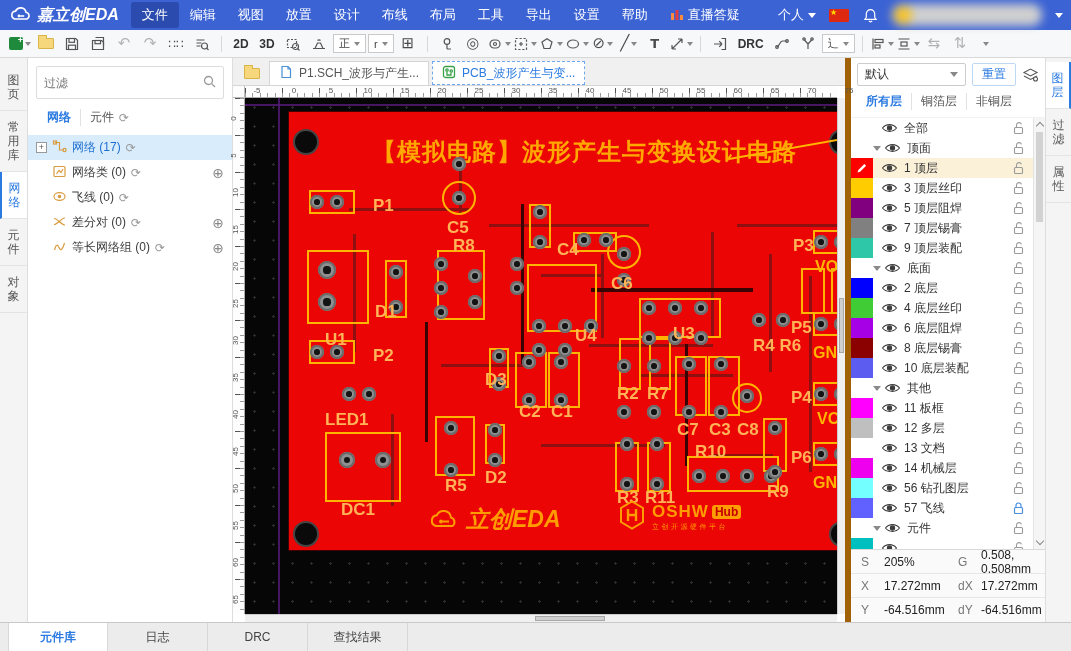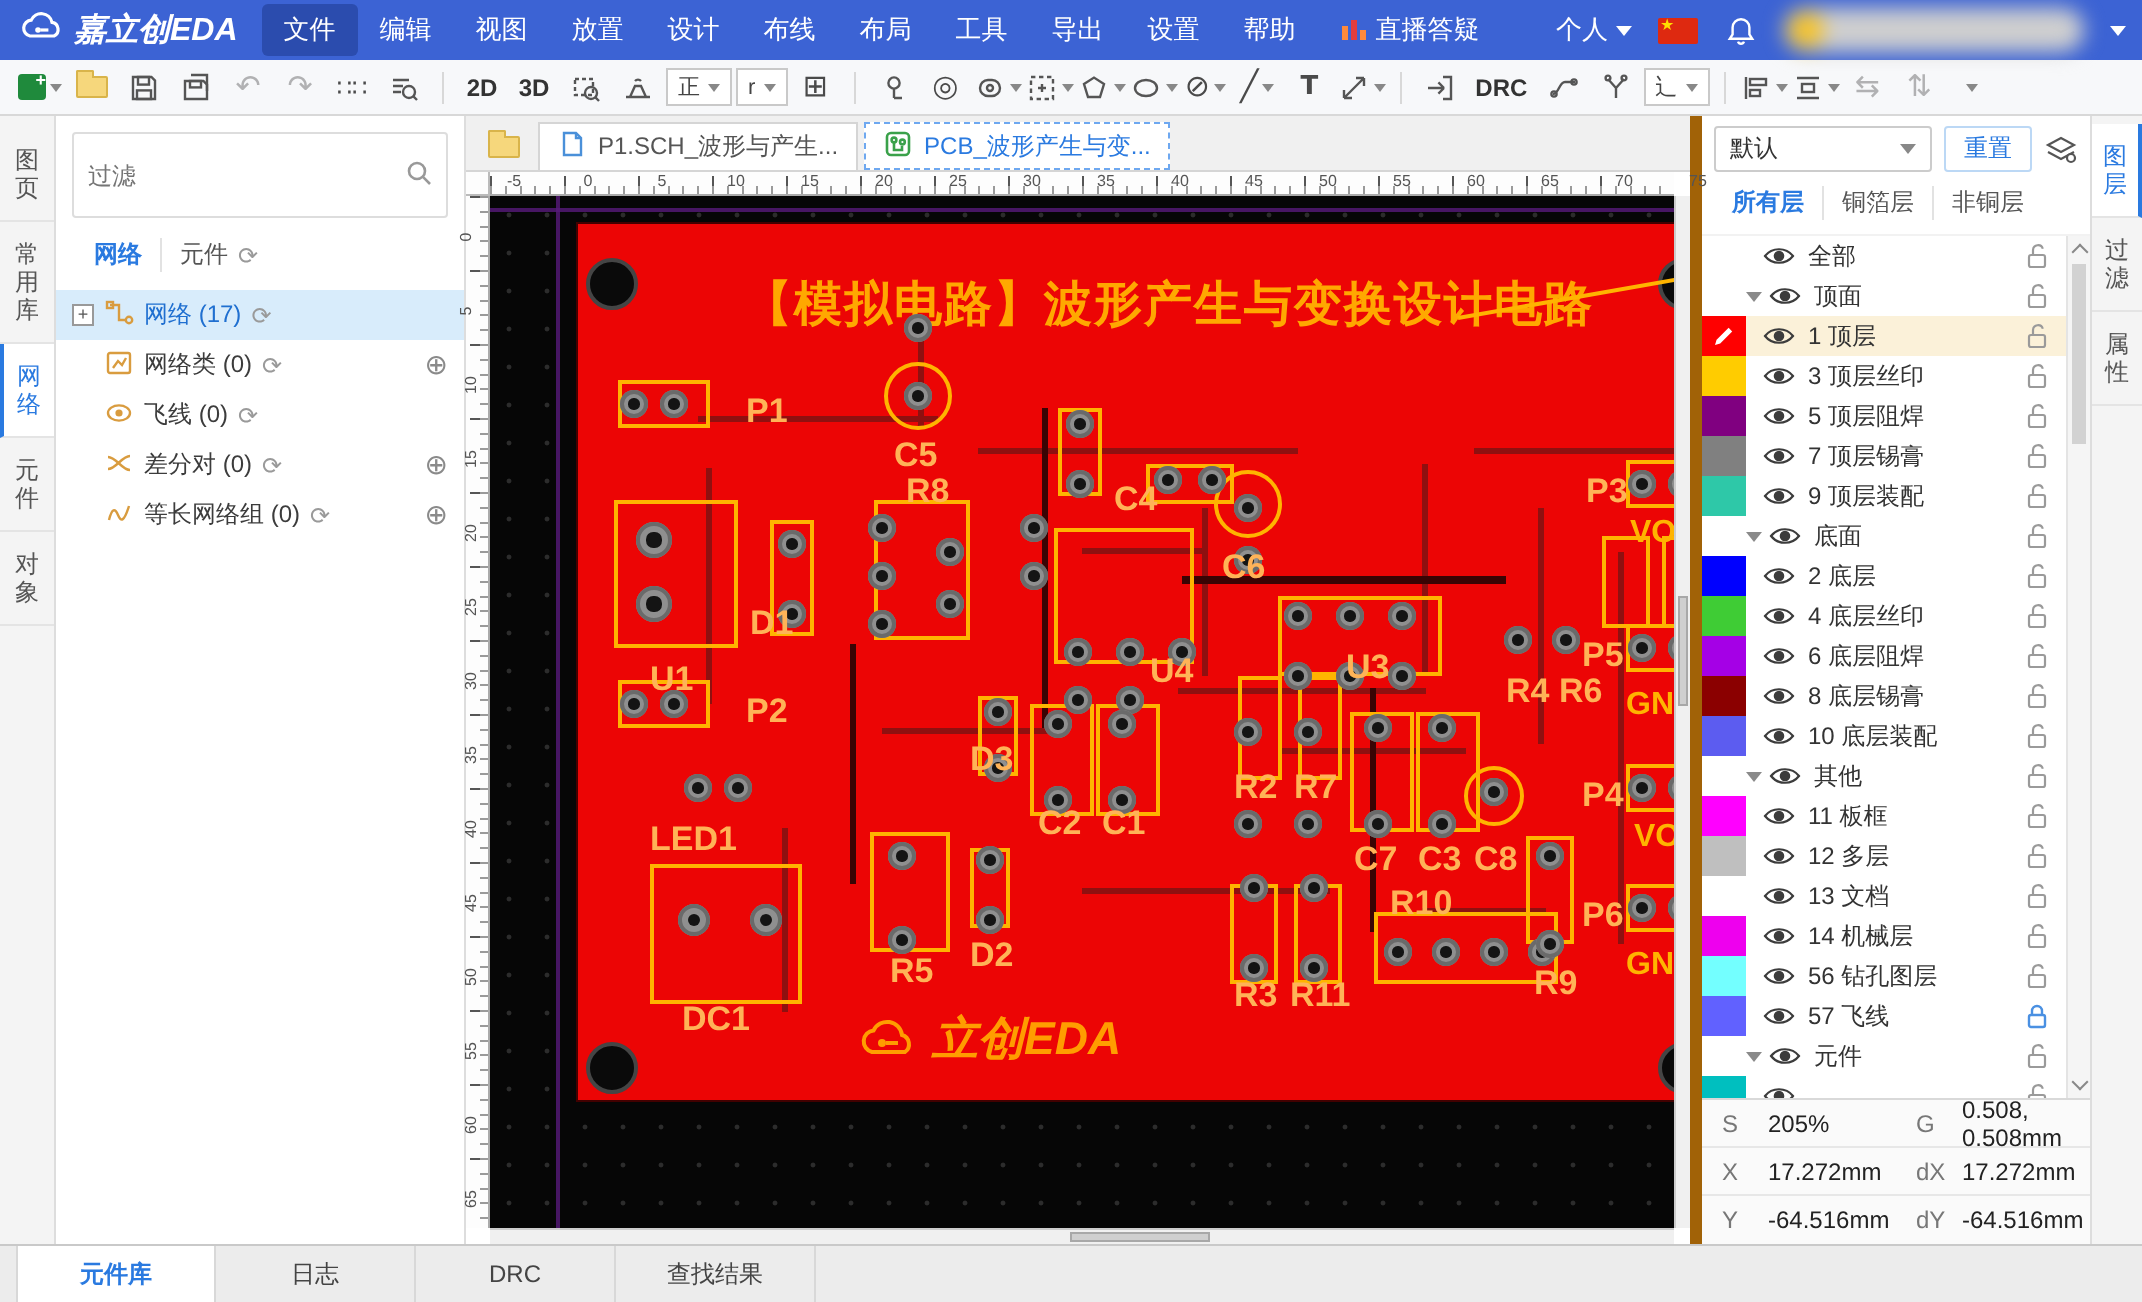--- a/index.html
+++ b/index.html
@@ -36,21 +36,21 @@
 
 .main{flex:1;display:flex;min-height:0}
 
 .left-rail{flex:0 0 28px;background:#f4f4f4;border-right:1px solid #ddd;display:flex;flex-direction:column;padding-top:6px}
 .rail-tab{padding:9px 0;text-align:center;color:#555;cursor:pointer;border-bottom:1px solid #e4e4e4}
 .rail-tab b{display:block;line-height:14px;font-weight:normal;font-size:12px}
 .rail-tab.active{color:#2a7ae0;background:#fff;border-left:2px solid #2a7ae0}
 .right-rail .rail-tab.active{border-left:none;border-right:2px solid #2a7ae0}
 
 .left-panel{flex:0 0 185px;background:#fff;border-right:1px solid #ddd;display:flex;flex-direction:column}
-.search-row{margin:8px 8px 5px;border:1px solid #ddd;border-radius:2px;display:flex;align-items:center;height:43px;padding:0 7px;gap:4px}
+.search-row{margin:8px 8px 5px;border:1px solid #ddd;border-radius:2px;display:flex;align-items:center;height:33px;padding:0 7px;gap:4px}
 .search-row input{border:none;outline:none;flex:1;font-size:12px;color:#666;min-width:0;background:transparent}
 .lp-tabs{display:flex;align-items:center;padding:5px 10px 7px;gap:0}
 .lp-tab{font-size:12px;color:#555;padding:0 9px;cursor:pointer;display:flex;align-items:center;gap:5px}
 .lp-tab+.lp-tab{border-left:1px solid #e2e2e2}
 .lp-tab.active{color:#2a7ae0;font-weight:bold}
 .refresh{color:#9a9a9a;font-size:12px;font-family:"DejaVu Sans",sans-serif}
 .tree{padding:2px 0}
 .tree-row{display:flex;align-items:center;height:25px;padding:0 8px;gap:5px;cursor:pointer}
 .tree-row.child{padding-left:24px}
 .tree-row.selected{background:#d8ecfb}
@@ -703,20 +703,33 @@
               <div class="silk-label" style="left: 52px; top: 388px;">DC1</div>
               <div class="silk-line" style="left: 440px; top: 46px; width: 130px; transform: rotate(-10deg);"></div>
               <div class="logo-eda" style="left: 140px; top: 392px; align-items: flex-end;">
                 <span><svg width="30" height="20" viewBox="0 0 30 20" fill="none" stroke="#ff9d00" stroke-width="2">
                     <path d="M7 17a5.5 5.5 0 0 1 .8-10.8A7.5 7.5 0 0 1 22 8.5 4.8 4.8 0 0 1 23.5 17z"></path>
                     <circle cx="12" cy="12.5" r="2" fill="#ff9d00" stroke="none"></circle>
                     <path d="M14 12.5h6"></path>
                   </svg></span>
                 <span>立创EDA</span>
               </div>
+              <div class="logo-oshw" style="left: 330px; top: 388px;">
+                <span><svg width="26" height="30" viewBox="0 0 26 30" fill="none" stroke="#ff9d00" stroke-width="2">
+                    <path d="M13 1.5 24 8v14l-11 6.5L2 22V8z"></path>
+                    <path d="M9 9v12M17 9v12M9 15h8" stroke-width="2.4"></path>
+                  </svg></span>
+                <div class="oshw-txt">
+                  <div class="oshw-line">
+                    <span>OSHW</span>
+                    <span class="hub-badge">Hub</span>
+                  </div>
+                  <div class="oshw-sub">立创开源硬件平台</div>
+                </div>
+              </div>
             </div>
         </div>
         <div class="hscroll">
             <div class="thumb"></div>
           </div>
         <div class="vscroll">
             <div class="thumb"></div>
           </div>
       </div>
     </div>

